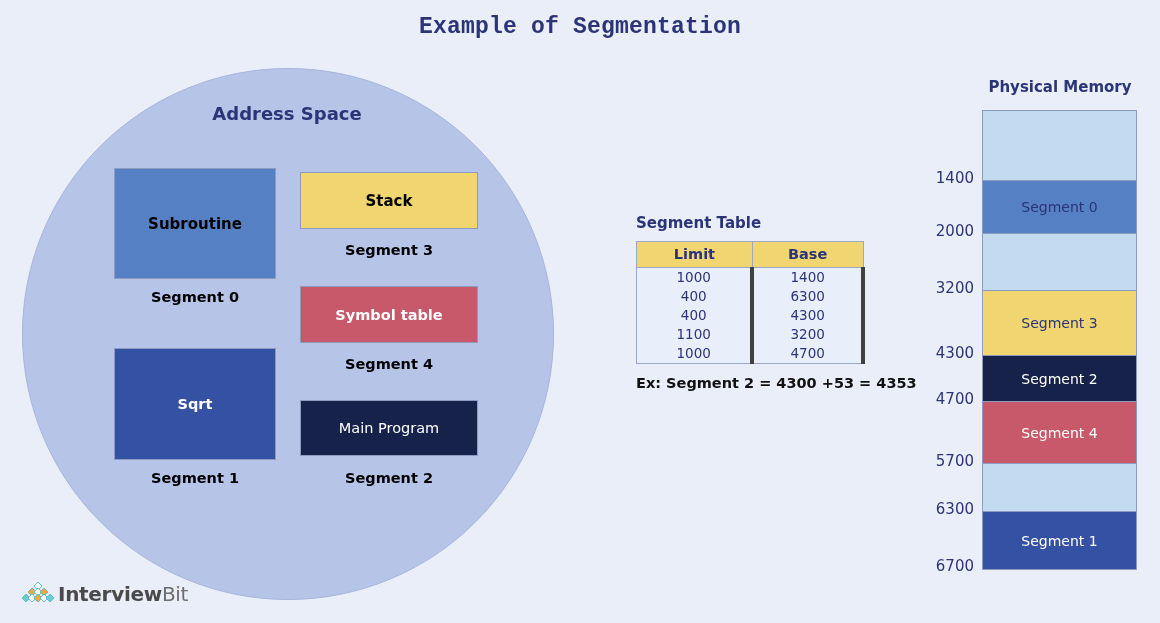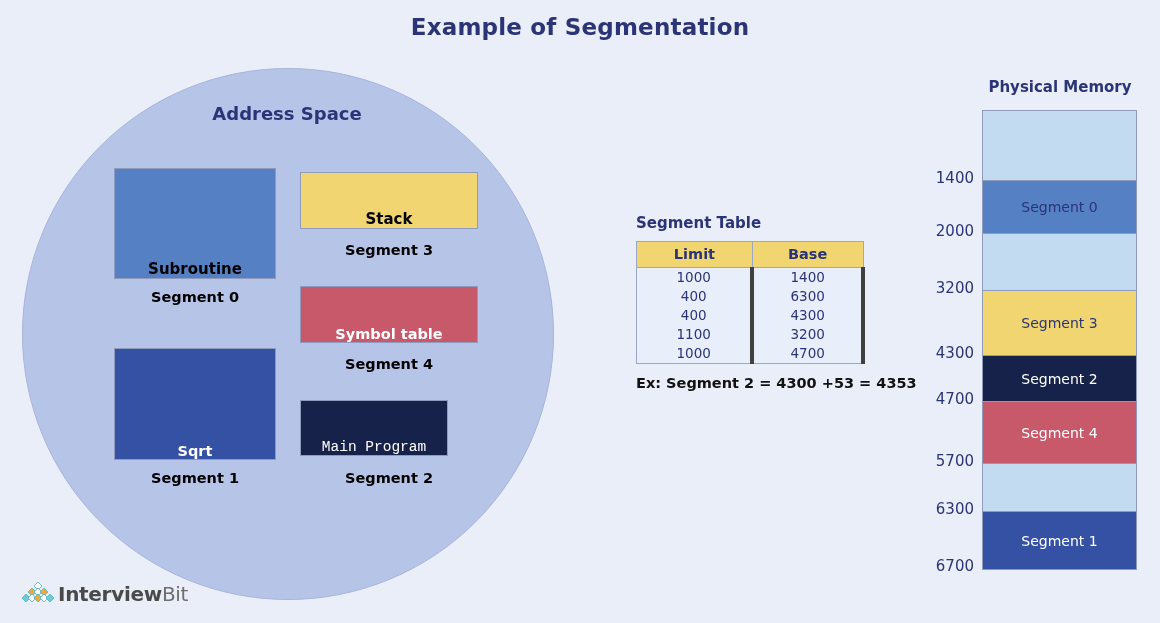--- a/index.html
+++ b/index.html
@@ -10,37 +10,38 @@
     position:relative;overflow:hidden;
   }
   .page{position:absolute;inset:0;}
 
   
   #main-title{
     position:absolute;top:14px;left:0;width:1160px;
     text-align:center;
     font-size:23px;font-weight:bold;color:#2b3477;
     letter-spacing:.2px;
+    font-family:Liberation Mono, monospace;
   }
 
   
   #address-space-circle{
     position:absolute;left:22px;top:68px;
     width:530px;height:530px;border-radius:50%;
     background:#b6c4e8;
     border:1px solid #a6b5dd;
   }
   #address-space-title{
     position:absolute;left:22px;top:103px;width:530px;
     text-align:center;font-size:18px;font-weight:bold;color:#2b3477;
   }
 
   .seg-box{
     position:absolute;
-    display:flex;align-items:flex-end;justify-content:center;
+    display:flex;align-items:center;justify-content:center;
     border:1px solid #8e9bbd;
     box-sizing:border-box;
     font-size:14.5px;
   }
   .seg-box.dark-text{color:#000;font-weight:bold;font-size:15px;}
   .seg-box.light-text{color:#ffffff;font-weight:normal;}
 
   .seg-caption{
     position:absolute;
     text-align:center;
@@ -130,21 +131,21 @@
   <div class="seg-box light-text" style="left:300px;top:286px;width:178px;height:57px;background:#c8596a;font-weight:bold;">
     <span>Symbol table</span>
   </div>
   <div class="seg-caption" style="left:300px;top:356px;width:178px;">Segment 4</div>
 
   <div class="seg-box light-text" style="left:114px;top:348px;width:162px;height:112px;background:#3551a4;font-weight:bold;">
     <span>Sqrt</span>
   </div>
   <div class="seg-caption" style="left:114px;top:470px;width:162px;">Segment 1</div>
 
-  <div class="seg-box light-text" style="left:300px;top:400px;width:148px;height:56px;background:#16224a;font-family:Liberation Mono, monospace;">
+  <div class="seg-box light-text" style="left:300px;top:400px;width:178px;height:56px;background:#16224a;">
     <span>Main Program</span>
   </div>
   <div class="seg-caption" style="left:300px;top:470px;width:178px;">Segment 2</div>
 
   <div id="segment-table-title">Segment Table</div>
 
   <table id="segment-table">
     <thead>
       <tr>
         <th>Limit</th>

